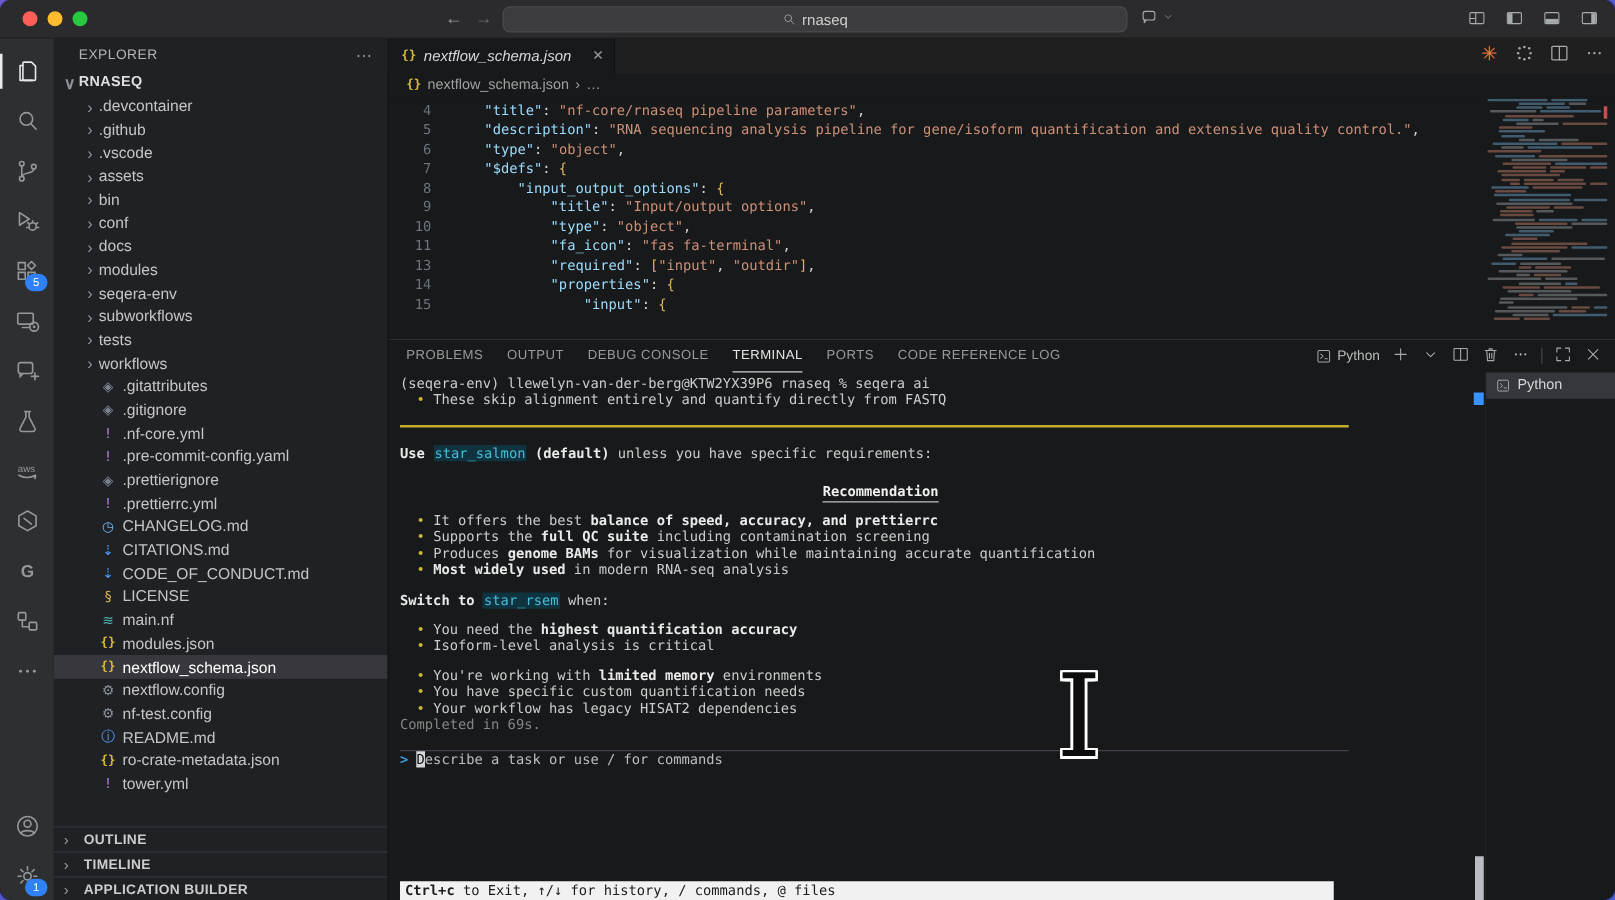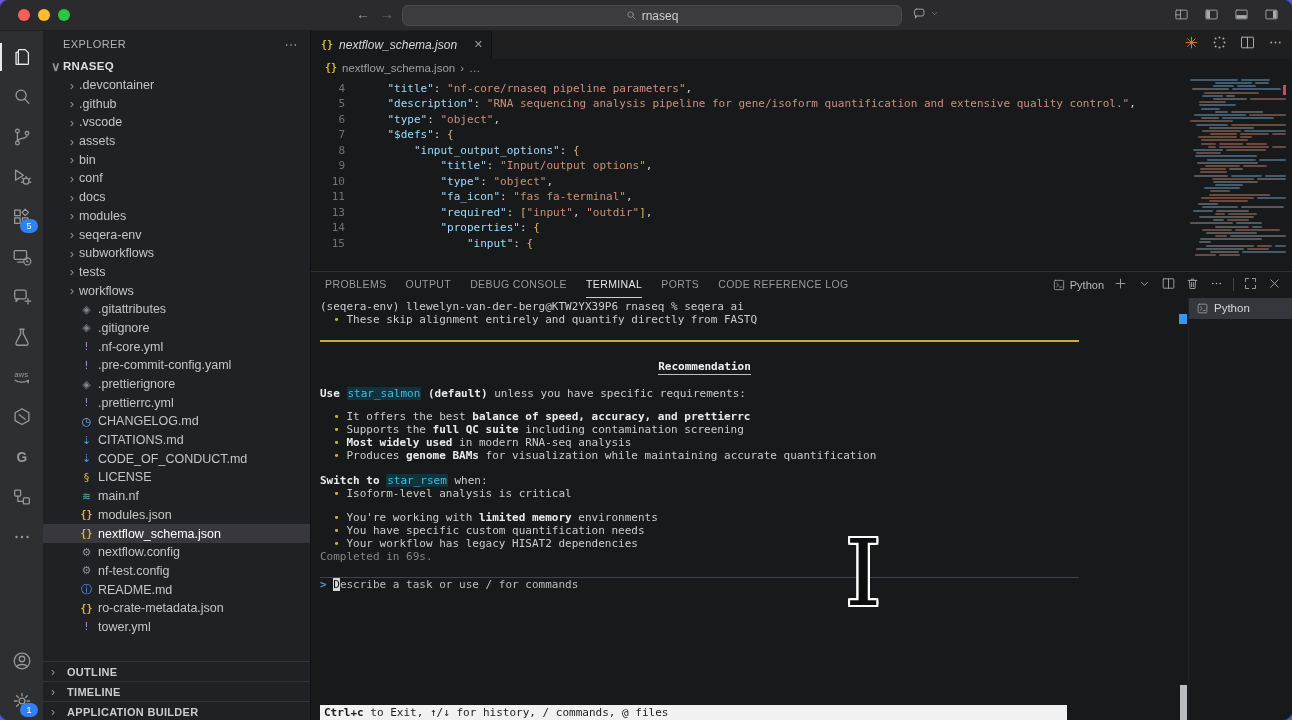--- a/index.html
+++ b/index.html
@@ -718,27 +718,28 @@
                   <path d="M6 6l12 12M18 6L6 18"></path>
                 </svg></span>
             </div>
           </div>
         <div class="panel-body">
           <div class="termwrap">
             <div id="termlines">
                 <div class="tl"><span>(seqera-env) llewelyn-van-der-berg@KTW2YX39P6 rnaseq % seqera ai</span></div>
                 <div class="tl"><span class="t-y">  • </span><span>These skip alignment entirely and quantify directly from FASTQ</span></div>
                 <div class="tl hr-yellow" style="margin-top: 14px;"></div>
+                <div class="tl" style="margin-top: 14px;"><span class="t-b">Use </span><span class="t-cy">star_salmon</span><span class="t-b"> (default)</span><span> unless you have specific requirements:</span></div>
                 <div class="tl center" style="margin-top: 18px;"><span class="t-hd">Recommendation</span></div>
-                <div class="tl" style="margin-top: 14px;"><span class="t-b">Use </span><span class="t-cy">star_salmon</span><span class="t-b"> (default)</span><span> unless you have specific requirements:</span></div>
                 <div class="tl" style="margin-top: 10px;"><span class="t-y">  • </span><span>It offers the best </span><span class="t-b">balance of speed, accuracy, and prettierrc</span></div>
                 <div class="tl"><span class="t-y">  • </span><span>Supports the </span><span class="t-b">full QC suite</span><span> including contamination screening</span></div>
+                <div class="tl"><span class="t-y">  • </span><span>Produces </span><span class="t-b">genome BAMs</span><span> for visualization while maintaining accurate quantification</span></div>
                 <div class="tl"><span class="t-y">  • </span><span class="t-b">Most widely used</span><span> in modern RNA-seq analysis</span></div>
-                <div class="tl"><span class="t-y">  • </span><span>Produces </span><span class="t-b">genome BAMs</span><span> for visualization while maintaining accurate quantification</span></div>
                 <div class="tl" style="margin-top: 12px;"><span class="t-b">Switch to </span><span class="t-cy">star_rsem</span><span> when:</span></div>
+                <div class="tl" style="margin-top: 10px;"><span class="t-y">  • </span><span>You need the </span><span class="t-b">highest quantification accuracy</span></div>
                 <div class="tl"><span class="t-y">  • </span><span>Isoform-level analysis is critical</span></div>
                 <div class="tl" style="margin-top: 11px;"><span class="t-y">  • </span><span>You're working with </span><span class="t-b">limited memory</span><span> environments</span></div>
                 <div class="tl"><span class="t-y">  • </span><span>You have specific custom quantification needs</span></div>
                 <div class="tl"><span class="t-y">  • </span><span>Your workflow has legacy HISAT2 dependencies</span></div>
                 <div class="tl"><span class="t-dim">Completed in 69s.</span></div>
                 <div class="tl hr-dim" style="margin-top: 14px;"></div>
                 <div class="tl"><span class="t-prompt">&gt; </span><span class="t-cursor">D</span><span class="t-ph">escribe a task or use / for commands</span></div>
               </div>
             <div class="term-footer" id="term-footer"><span class="fb">Ctrl+c</span><span class="fr"> to Exit, ↑/↓ for history, / commands, @ files</span></div>
           </div>

